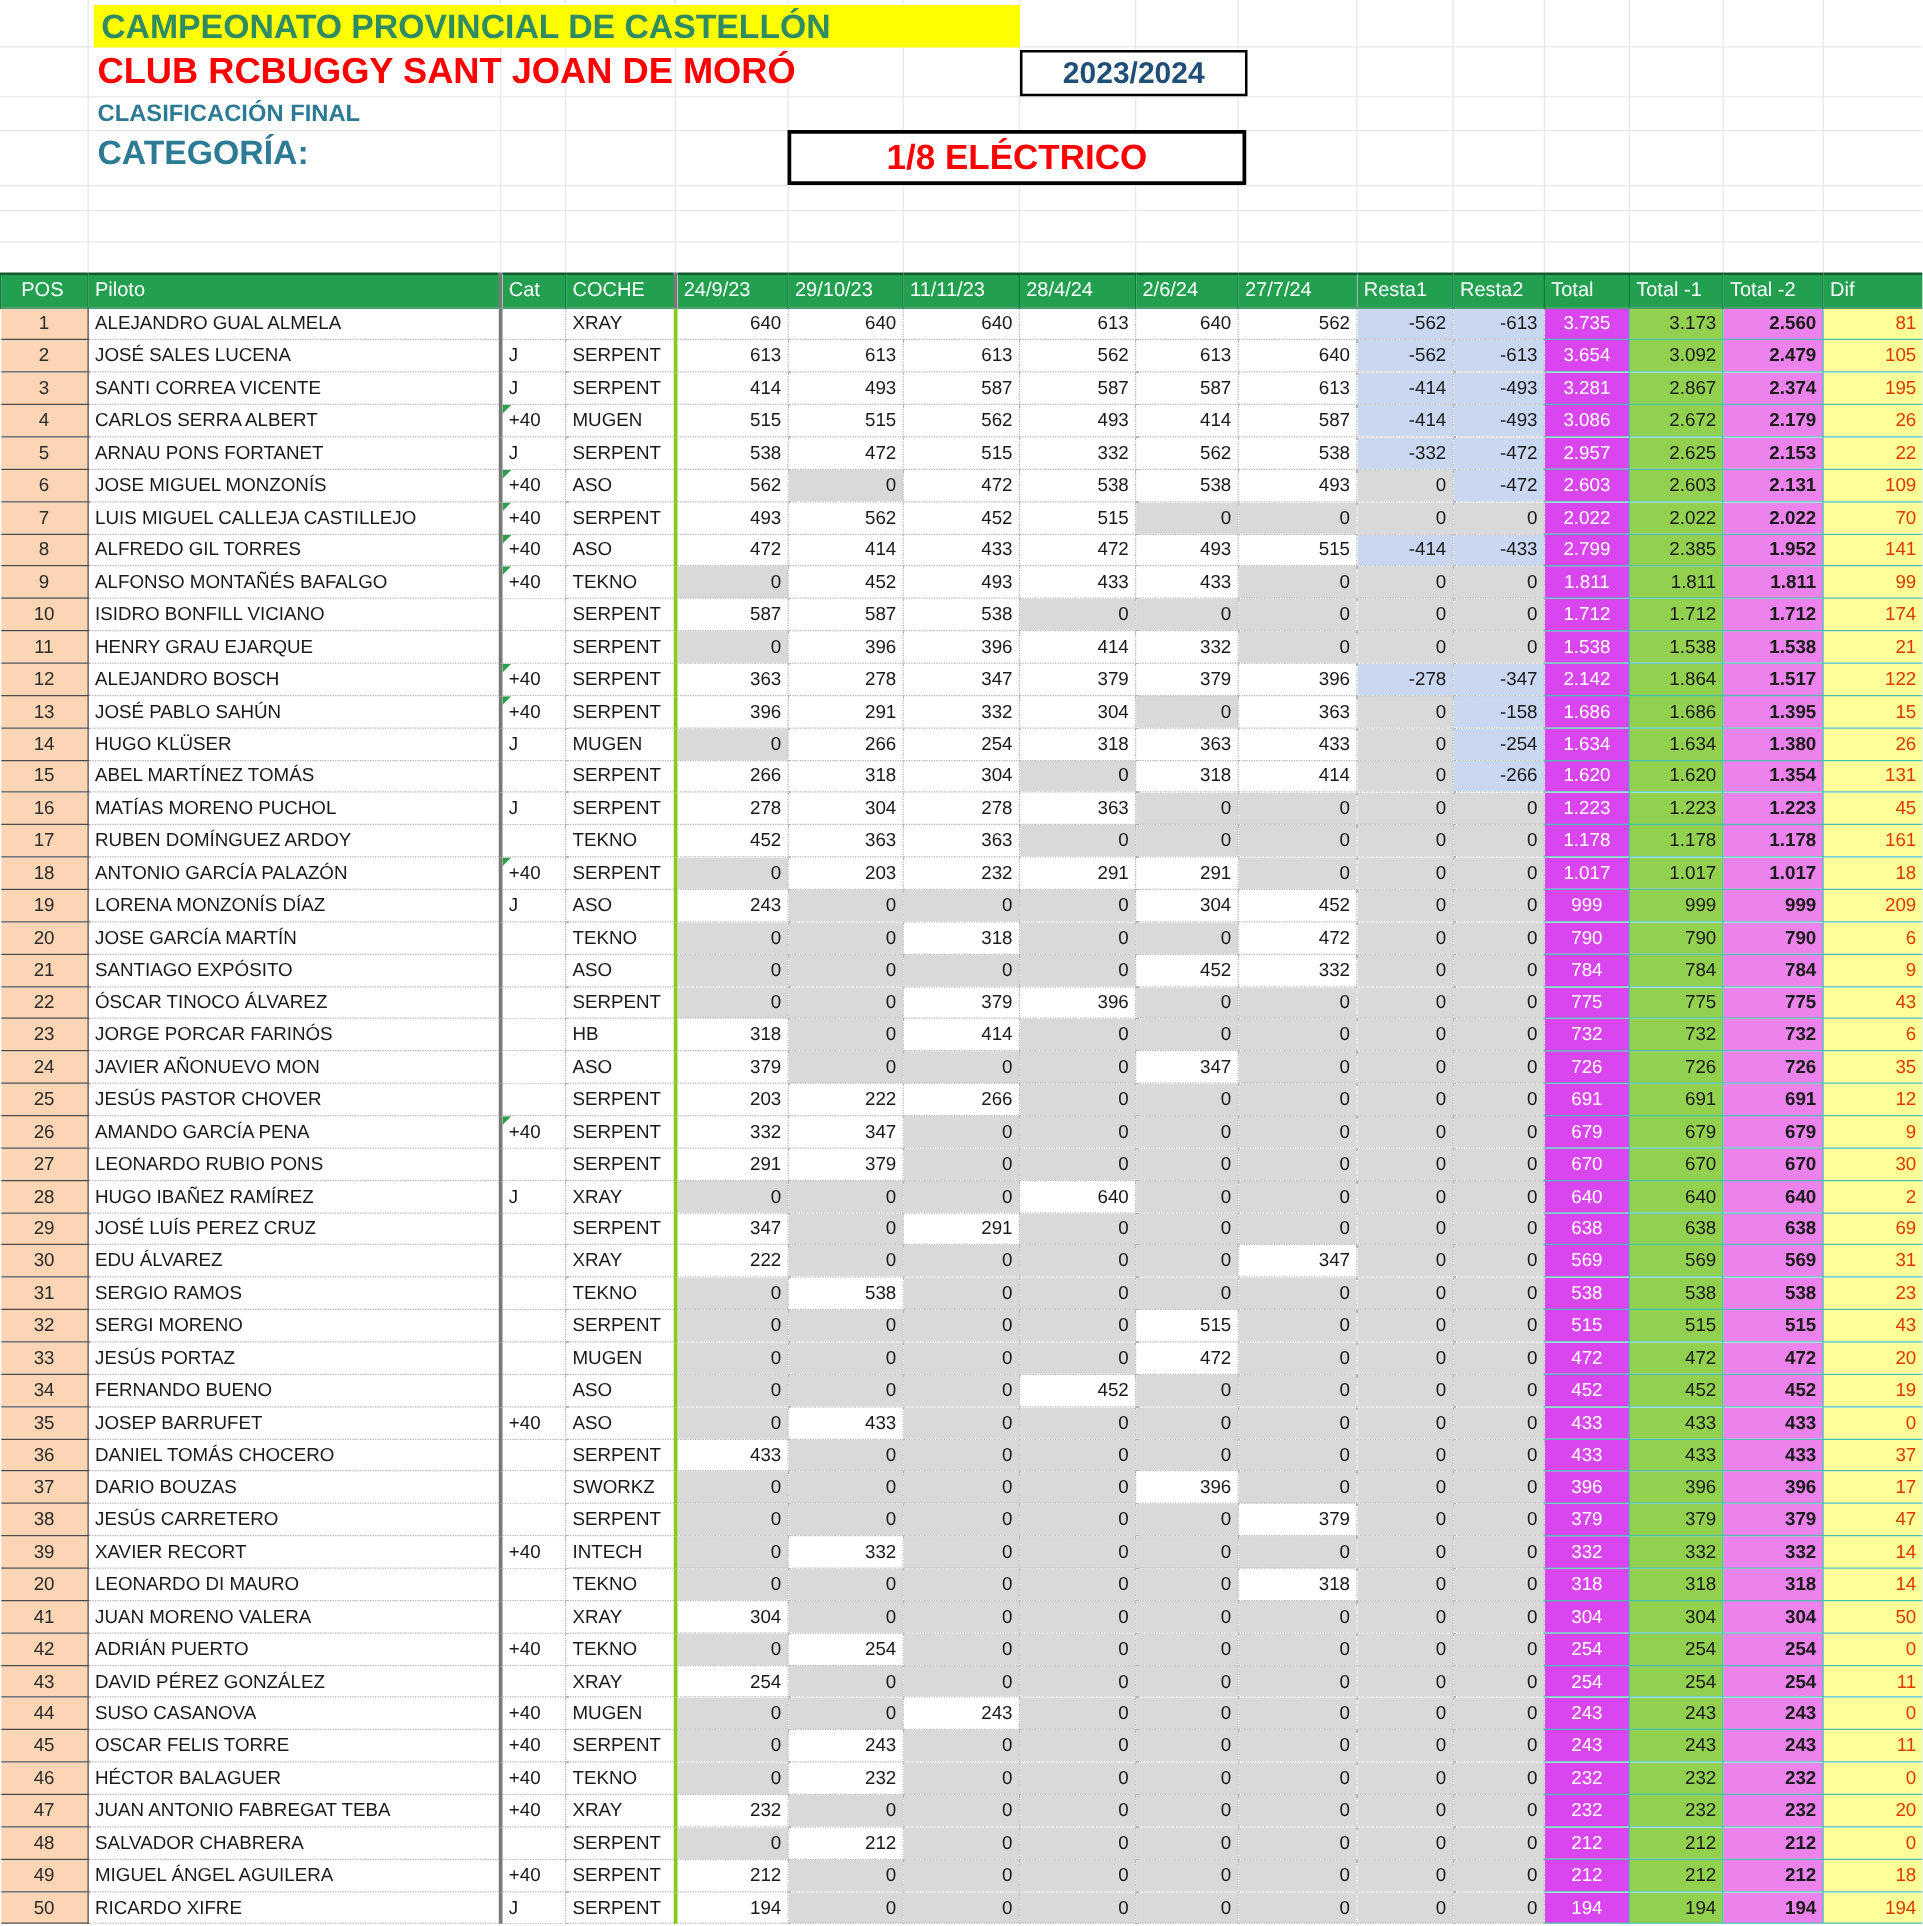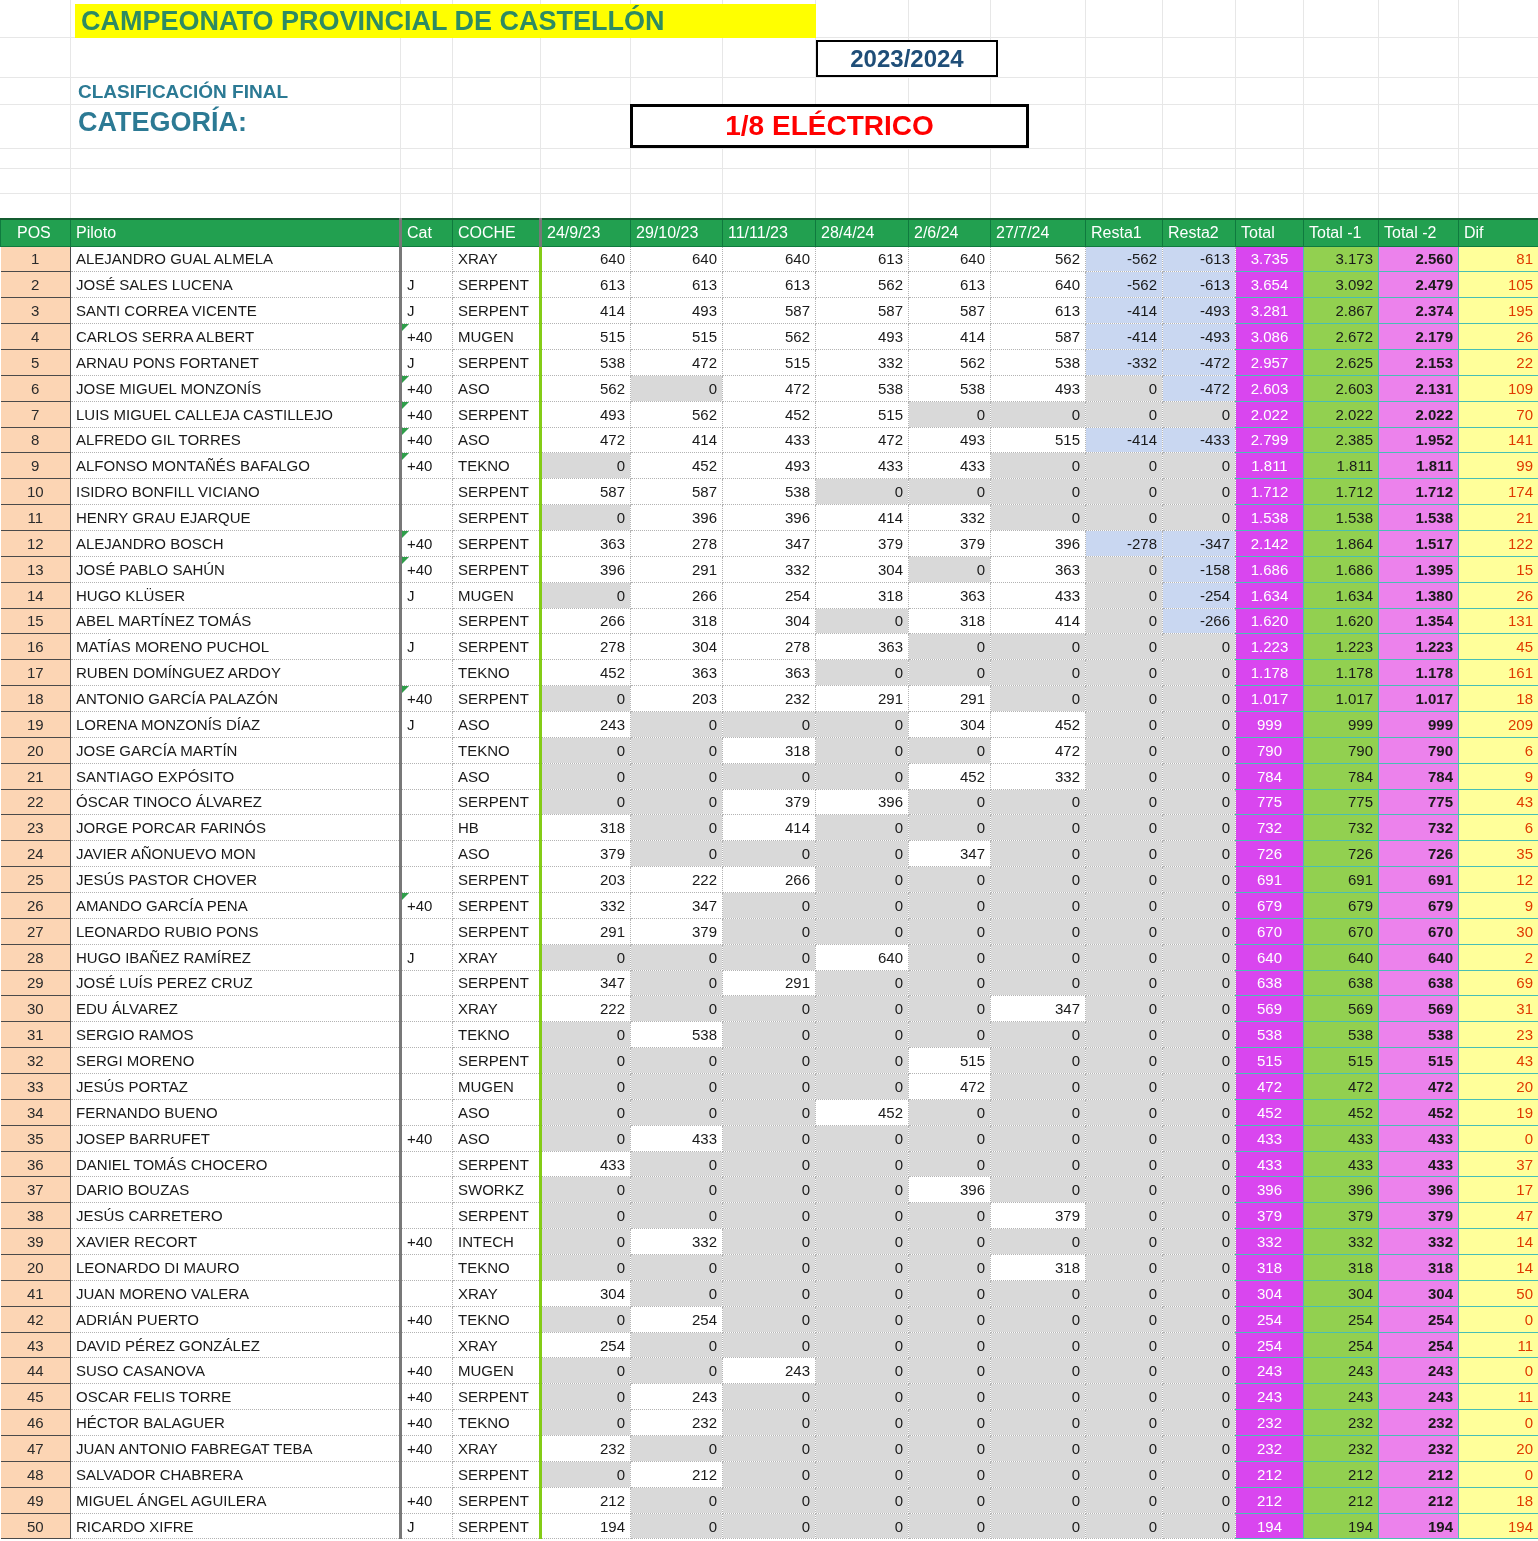--- a/index.html
+++ b/index.html
@@ -14,21 +14,21 @@
   .title-bar{position:absolute;left:75px;top:4px;width:741px;height:34px;background:#ffff00;
     color:#2e8b62;font-size:27px;font-weight:bold;line-height:34px;padding-left:6px;box-sizing:border-box;
     white-space:nowrap;z-index:2;}
   .club-line{position:absolute;left:78px;top:40px;color:#ff0000;font-size:29px;font-weight:bold;
     line-height:34px;white-space:nowrap;z-index:2;}
   .season-box{position:absolute;left:816px;top:40px;width:182px;height:37px;border:2px solid #000;
     box-sizing:border-box;display:flex;align-items:center;justify-content:center;
     color:#1f4e78;font-size:24px;font-weight:600;z-index:2;background:#fff;}
   .subtitle{position:absolute;left:78px;top:81px;color:#2c7a94;font-size:19px;font-weight:bold;z-index:2;}
   .cat-label{position:absolute;left:78px;top:107px;color:#2c7a94;font-size:27px;font-weight:bold;z-index:2;}
-  .cat-box{position:absolute;left:630px;top:104px;width:399px;height:44px;border:3px solid #000;
+  .cat-box{position:absolute;left:630px;top:104px;width:367px;height:44px;border:3px solid #000;
     box-sizing:border-box;display:flex;align-items:center;justify-content:center;
     color:#ff0000;font-size:28px;font-weight:bold;z-index:2;background:#fff;white-space:nowrap;}
 
   
   table.results{position:absolute;left:0;top:218px;width:1538px;border-collapse:collapse;
     table-layout:fixed;z-index:3;font-size:15px;color:#1a1a1a;}
   table.results td,table.results th{overflow:hidden;white-space:nowrap;box-sizing:border-box;padding:0 5px;}
 
   thead th{background:#22a050;color:#fff;font-weight:400;font-size:16px;height:27px;
     border:1px solid #0f7a3e;border-top:2px solid #145c30;text-align:left;}
@@ -83,20 +83,21 @@
       <div class="gl-v" style="left: 1458px;"></div>
       <div class="gl-h" style="top: 37px;"></div>
       <div class="gl-h" style="top: 77px;"></div>
       <div class="gl-h" style="top: 104px;"></div>
       <div class="gl-h" style="top: 148px;"></div>
       <div class="gl-h" style="top: 168px;"></div>
       <div class="gl-h" style="top: 193px;"></div>
     </div>
 
   <div class="title-bar">CAMPEONATO PROVINCIAL DE CASTELLÓN</div>
+  <div class="club-line">CLUB RCBUGGY SANT JOAN DE MORÓ</div>
   <div class="season-box">2023/2024</div>
   <div class="subtitle">CLASIFICACIÓN FINAL</div>
   <div class="cat-label">CATEGORÍA:</div>
   <div class="cat-box">1/8 ELÉCTRICO</div>
 
   <table class="results">
     <colgroup>
       <col style="width:70px">
         <col style="width:330px">
         <col style="width:52px">

